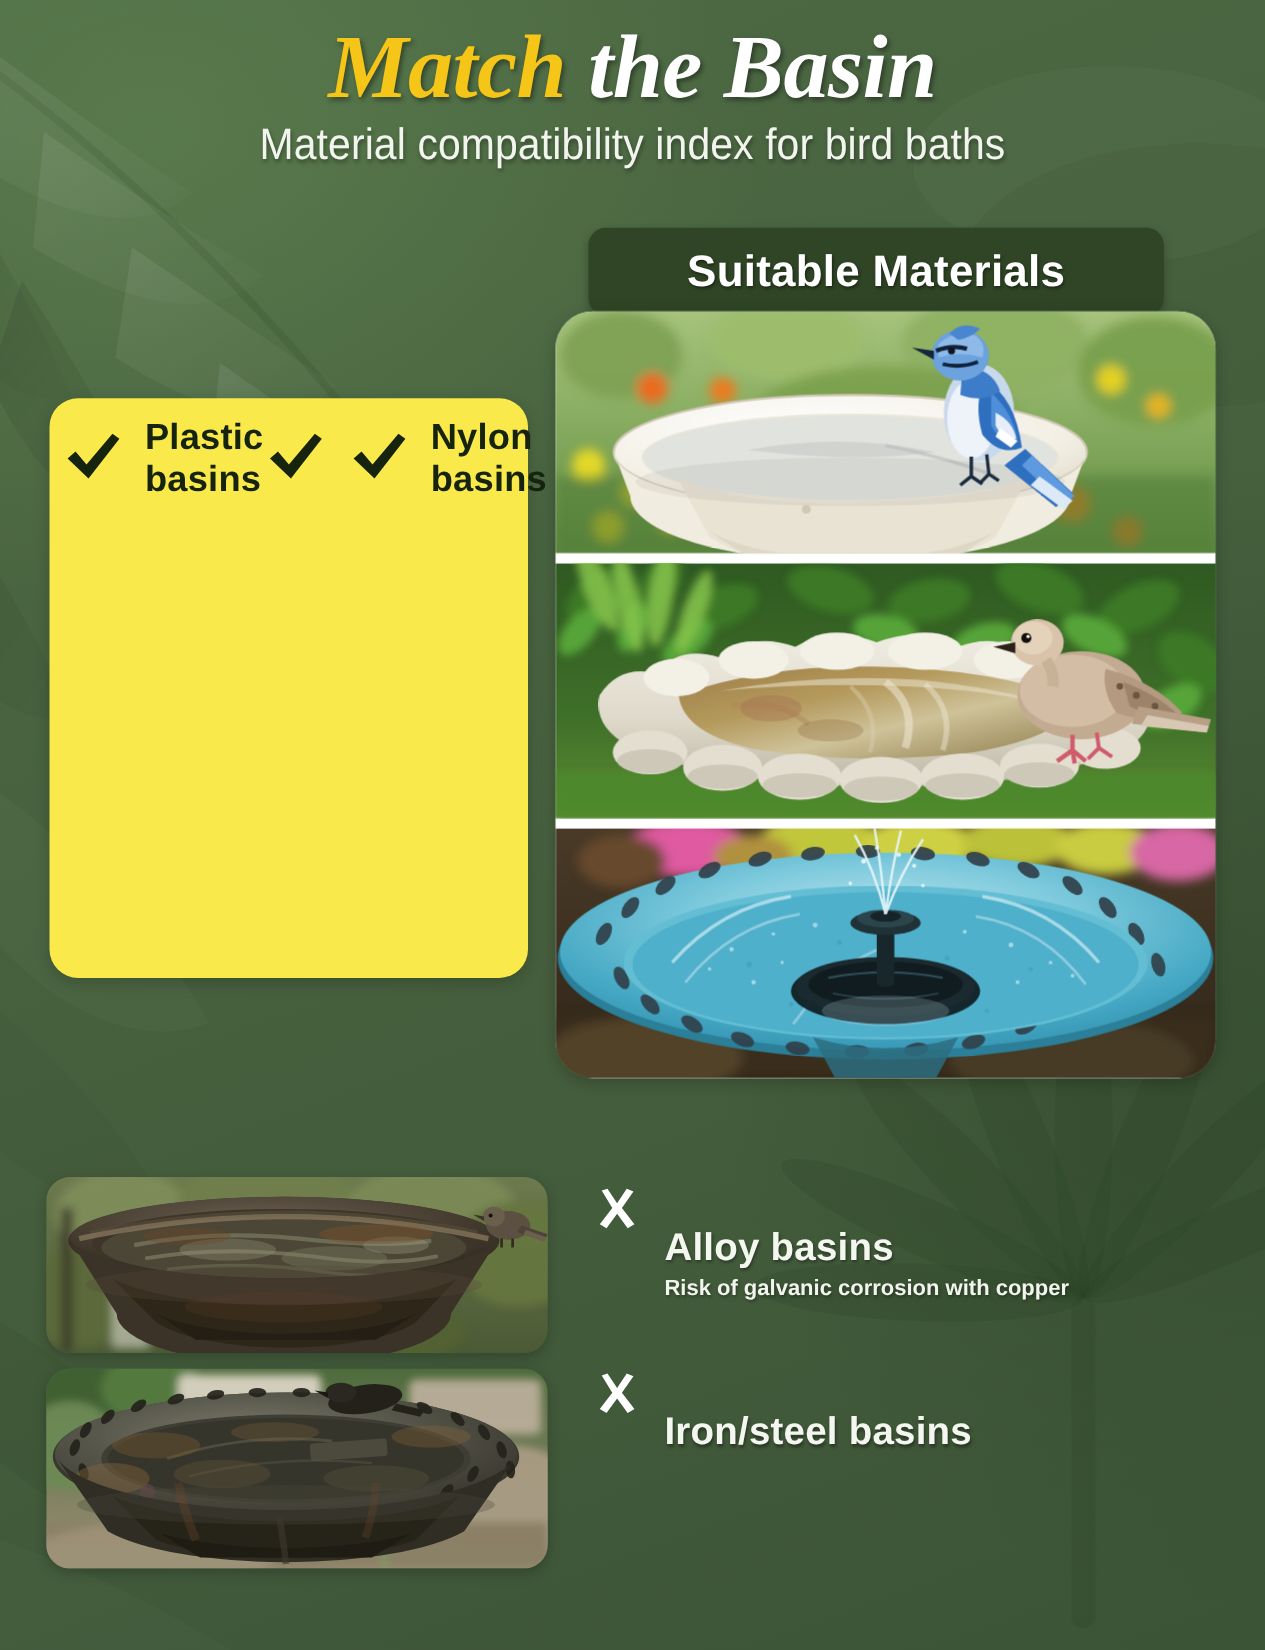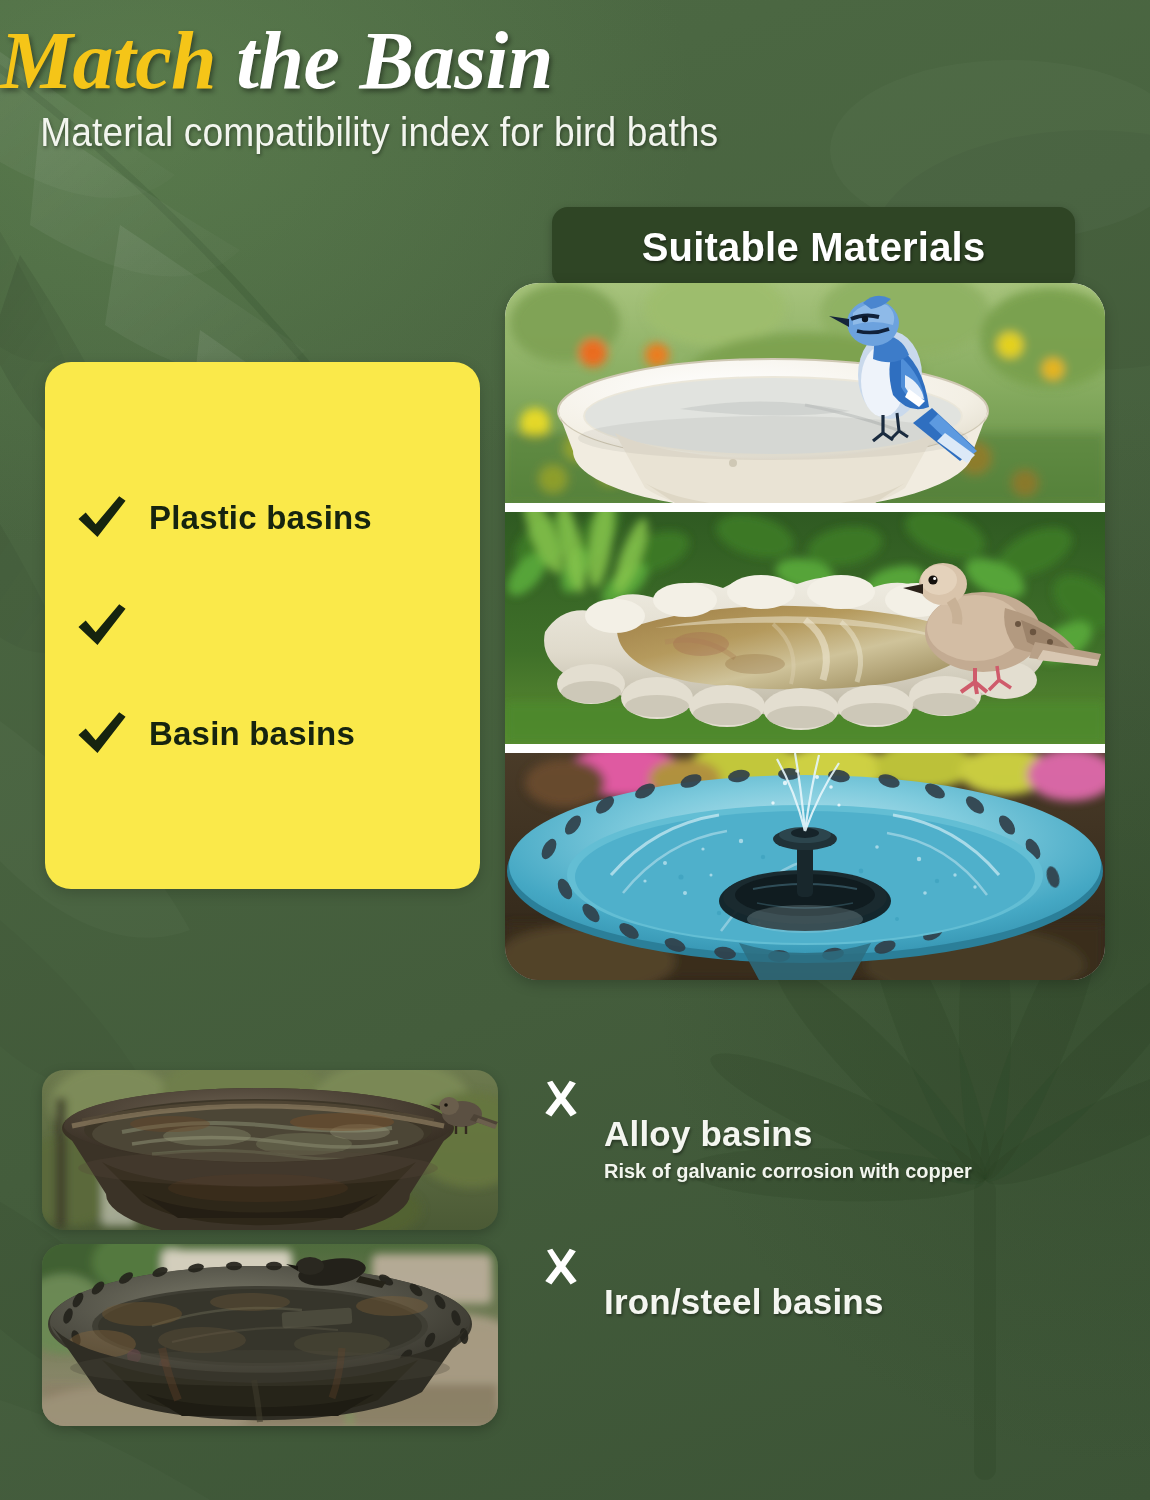--- a/index.html
+++ b/index.html
@@ -18,21 +18,21 @@
       radial-gradient(ellipse 900px 700px at 12% 8%,  rgba(110,150,92,0.38) 0%, rgba(110,150,92,0) 62%),
       radial-gradient(ellipse 800px 900px at 98% 62%, rgba(40,62,34,0.38) 0%, rgba(40,62,34,0) 60%),
       linear-gradient(160deg, #4d6a44 0%, #496440 30%, #445d3c 62%, #3c5436 100%);
     overflow:hidden;
   }
 
   
   .bg-art { position:absolute; inset:0; pointer-events:none; }
 
   
-  .header { position:absolute; left:0; top:18px; width:1150px; }
+  .header { position:absolute; left:0; top:18px; width:1150px; text-align:center; }
 
   .title {
     font-family:"Liberation Serif", serif;
     font-style:italic;
     font-weight:bold;
     font-size:82px;
     line-height:1.05;
     letter-spacing:-0.5px;
     text-shadow:2px 3px 5px rgba(0,0,0,0.42);
     white-space:nowrap;
@@ -57,42 +57,42 @@
     position:absolute;
     display:flex; align-items:center; justify-content:center;
     font-weight:bold;
     color:#ffffff;
     border-radius:16px;
     text-shadow:1px 2px 3px rgba(0,0,0,0.45);
     letter-spacing:0.2px;
     white-space:nowrap;
   }
   .badge-suitable {
-    left:552px; top:207px; width:523px; height:80px;
+    left:535px; top:207px; width:523px; height:80px;
     background:#2f4525;
     font-size:40px;
     box-shadow:0 3px 8px rgba(0,0,0,0.25);
   }
   .badge-unsuitable {
     left:68px; top:991px; width:412px; height:66px;
     background:#333333;
     font-size:36px;
     justify-content:flex-start;
     padding-left:20px;
     box-shadow:0 3px 8px rgba(0,0,0,0.25);
   }
 
   
   .yellow-card {
     position:absolute;
     left:45px; top:362px; width:435px; height:527px;
     background:#fae94a;
     border-radius:26px;
     box-shadow:0 4px 14px rgba(0,0,0,0.18);
-    display:flex; flex-direction:column;
+    display:flex; flex-direction:row;
     justify-content:center;
     padding:0 0 0 28px;
   }
   .good-item {
     display:flex; align-items:center;
     height:108px;
   }
   .good-item .check {
     width:58px; height:58px;
     flex:none;
@@ -234,21 +234,21 @@
     <div class="good-item">
       <svg class="check" viewBox="0 0 64 64">
         <path d="M6 33 L14 26 L25 39 L51 8 L58 13 L27 53 Z" fill="#16240f"></path>
       </svg>
     </div>
 
     <div class="good-item">
       <svg class="check" viewBox="0 0 64 64">
         <path d="M6 33 L14 26 L25 39 L51 8 L58 13 L27 53 Z" fill="#16240f"></path>
       </svg>
-      <span class="label">Basin basins</span>
+      <span class="label">Nylon basins</span>
     </div>
 
   </div>
 
   <div class="photo-stack-right">
 
     <div class="ph ph-1">
       <svg viewBox="0 0 600 220" width="600" height="220" preserveAspectRatio="none">
         <defs>
           <linearGradient id="g1bg" x1="0" y1="0" x2="0" y2="1">

